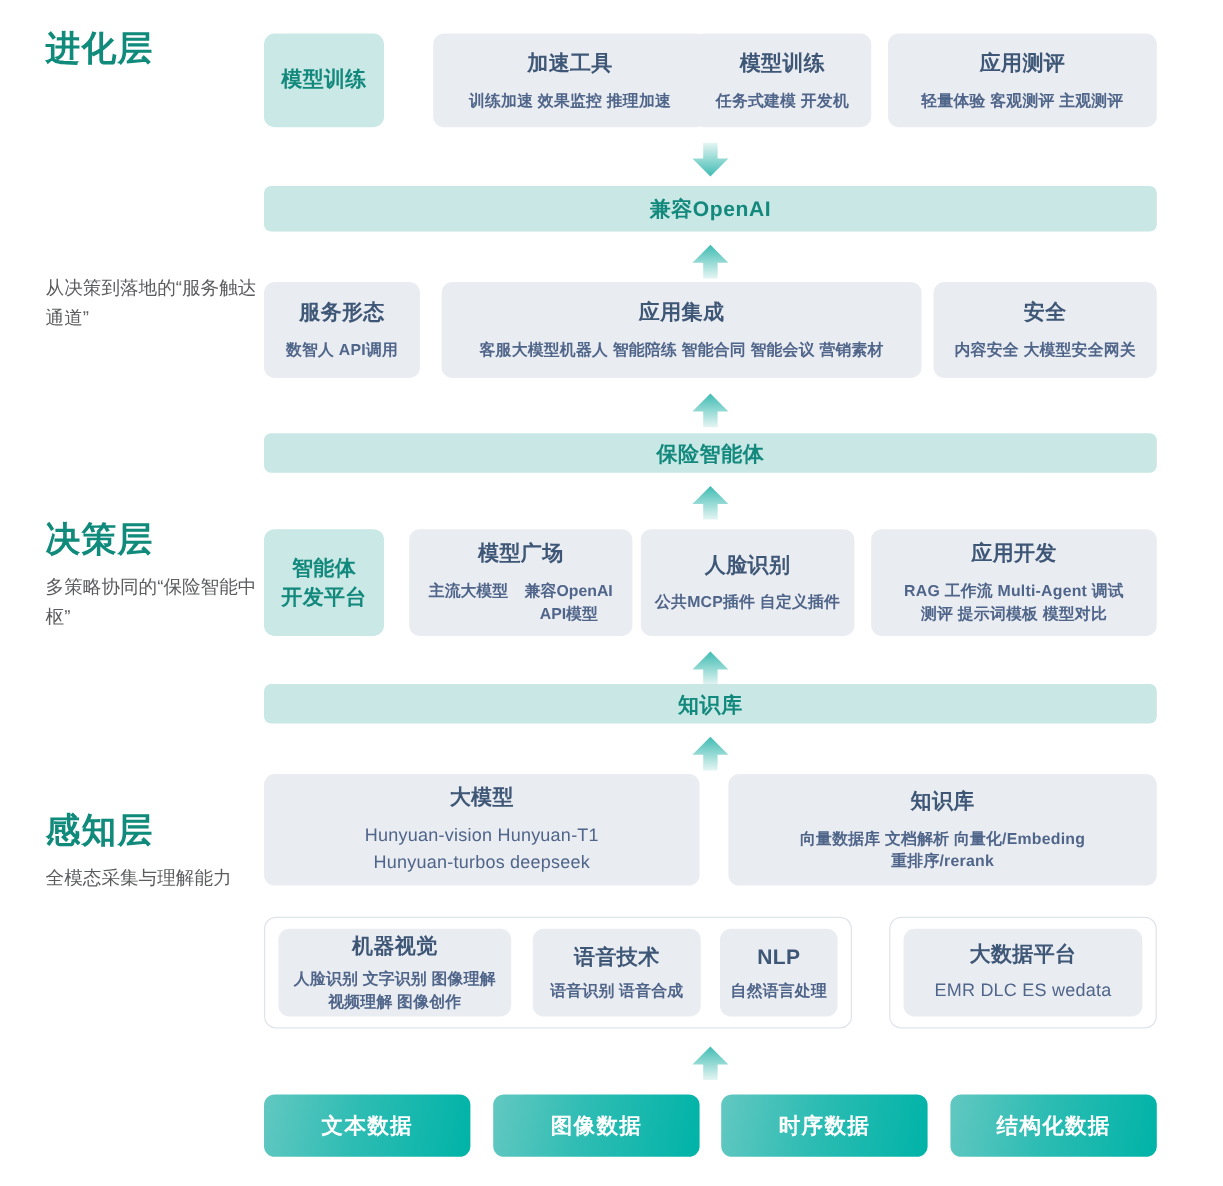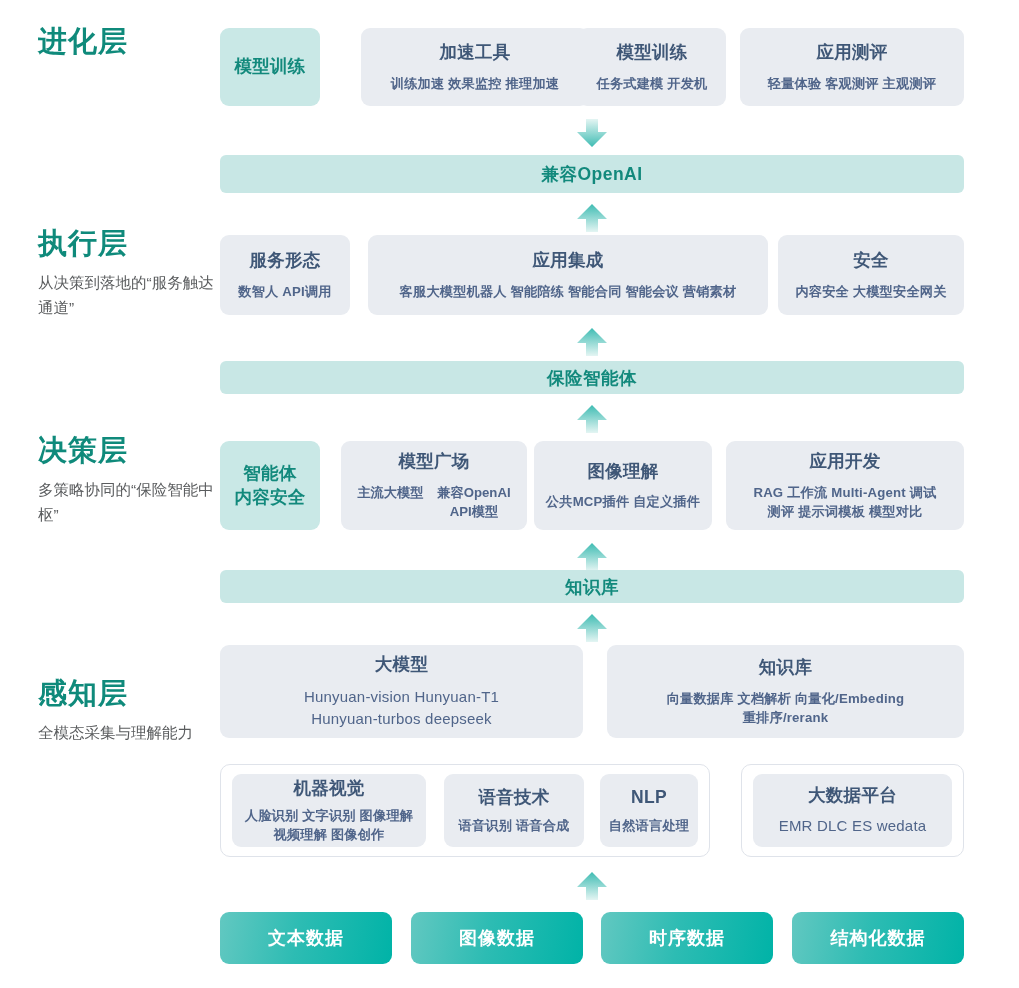--- a/index.html
+++ b/index.html
@@ -140,21 +140,20 @@
 </head>
 <body>
 
 <div class="stage">
 
   <div class="layer-label" style="top:26px;">
     <div class="title">进化层</div>
   </div>
 
   <div class="layer-label" style="top:228px;">
-    <div class="title">执行层</div>
     <div class="desc">从决策到落地的“服务触达通道”</div>
   </div>
 
   <div class="layer-label" style="top:435px;">
     <div class="title">决策层</div>
     <div class="desc">多策略协同的“保险智能中枢”</div>
   </div>
 
   <div class="layer-label" style="top:678px;">
     <div class="title">感知层</div>
@@ -246,34 +245,34 @@
           <stop offset="0%" stop-color="#e4f5f3"></stop>
           <stop offset="100%" stop-color="#3fbcb3"></stop>
         </linearGradient>
       </defs>
       <path d="M17 1 L32 16 H23 V29 H11 V16 H2 Z" fill="url(#gup3)"></path>
     </svg>
   </div>
 
   <div class="card accent no-sub" style="left:220px; top:441px; width:100px; height:89px;">
     <div class="c-title" style="white-space:pre-line;">智能体
-内容安全</div>
+开发平台</div>
   </div>
 
   <div class="card" style="left:341px; top:441px; width:186px; height:89px;">
     <div class="c-title">模型广场</div>
     <div class="sub-cols">
       <span>主流大模型</span>
       <span style="white-space:pre-line;">兼容OpenAI
 API模型</span>
     </div>
   </div>
 
   <div class="card" style="left:534px; top:441px; width:178px; height:89px;">
-    <div class="c-title">图像理解</div>
+    <div class="c-title">人脸识别</div>
     <div class="c-sub">公共MCP插件 自定义插件</div>
   </div>
 
   <div class="card" style="left:726px; top:441px; width:238px; height:89px;">
     <div class="c-title">应用开发</div>
     <div class="c-sub" style="white-space:pre-line;">RAG 工作流 Multi-Agent 调试
 测评 提示词模板 模型对比</div>
   </div>
 
   <div class="arrow" style="left:575px; top:542px;">

